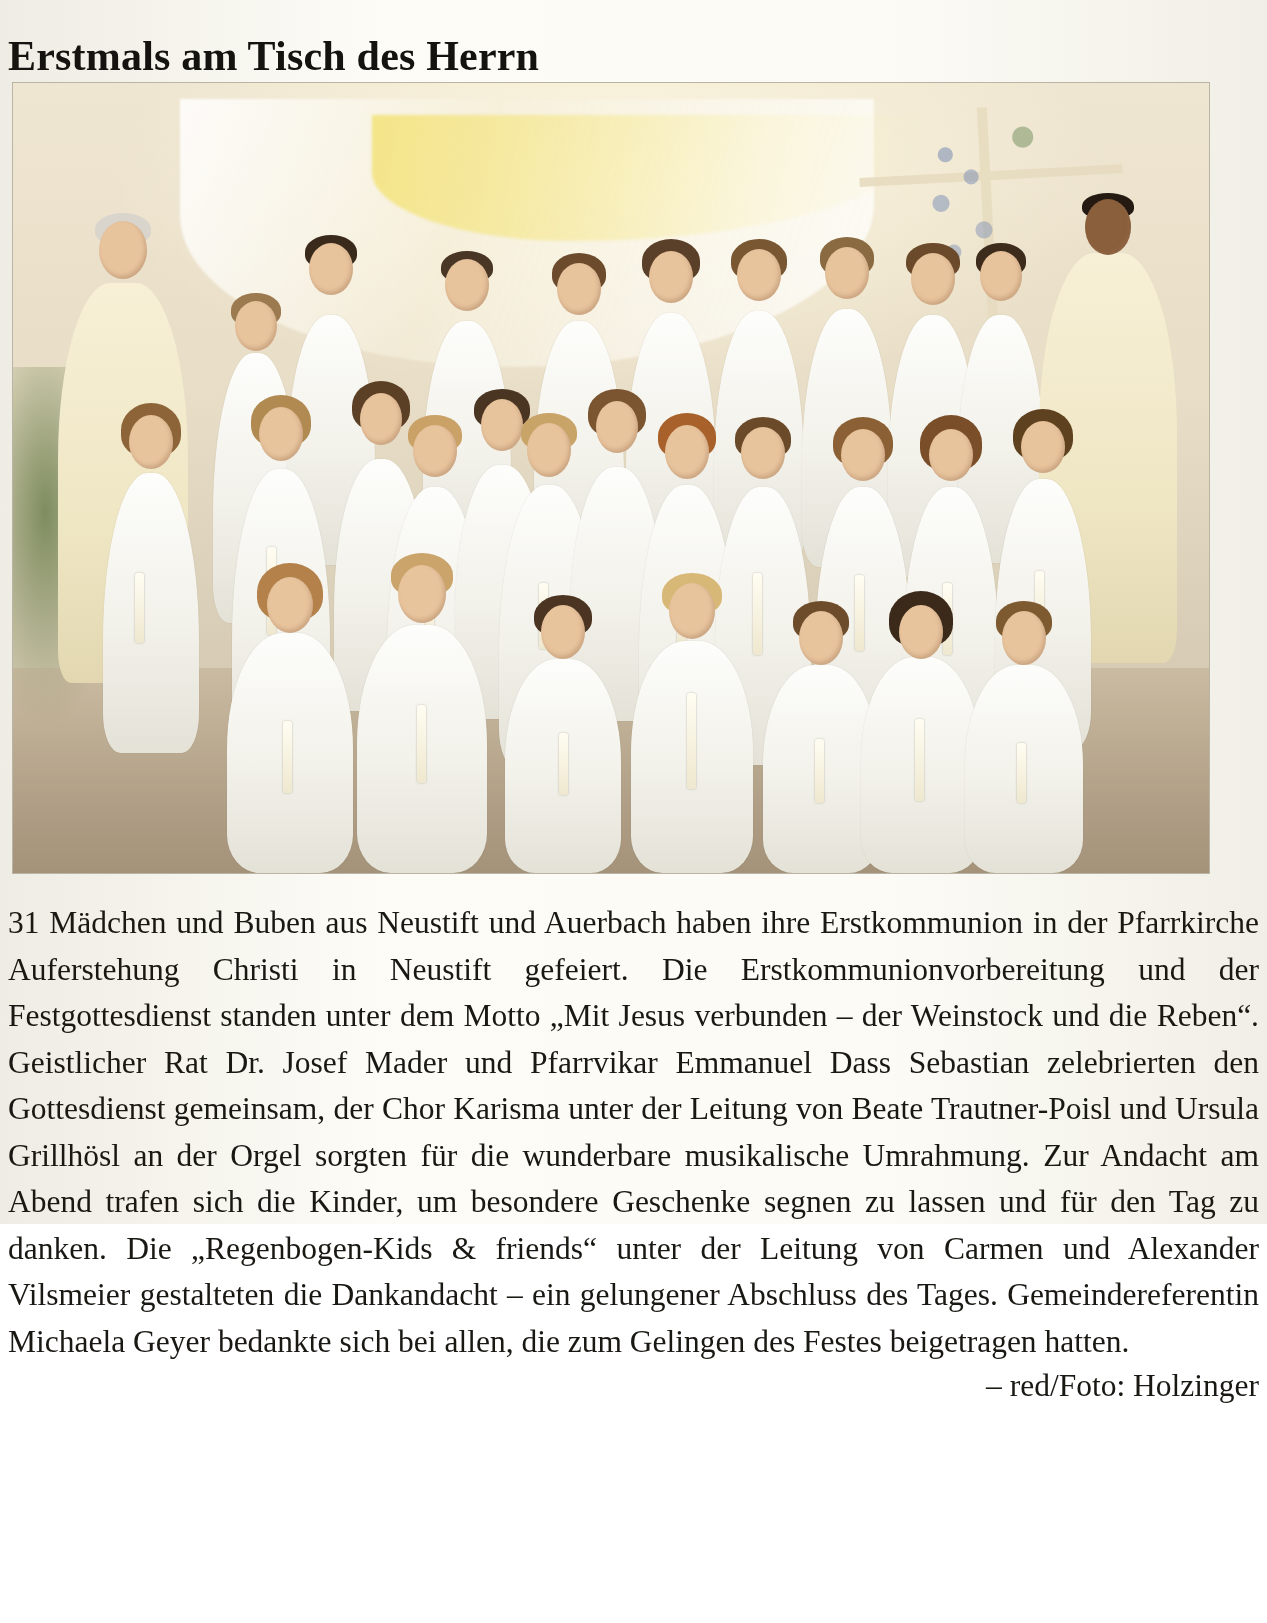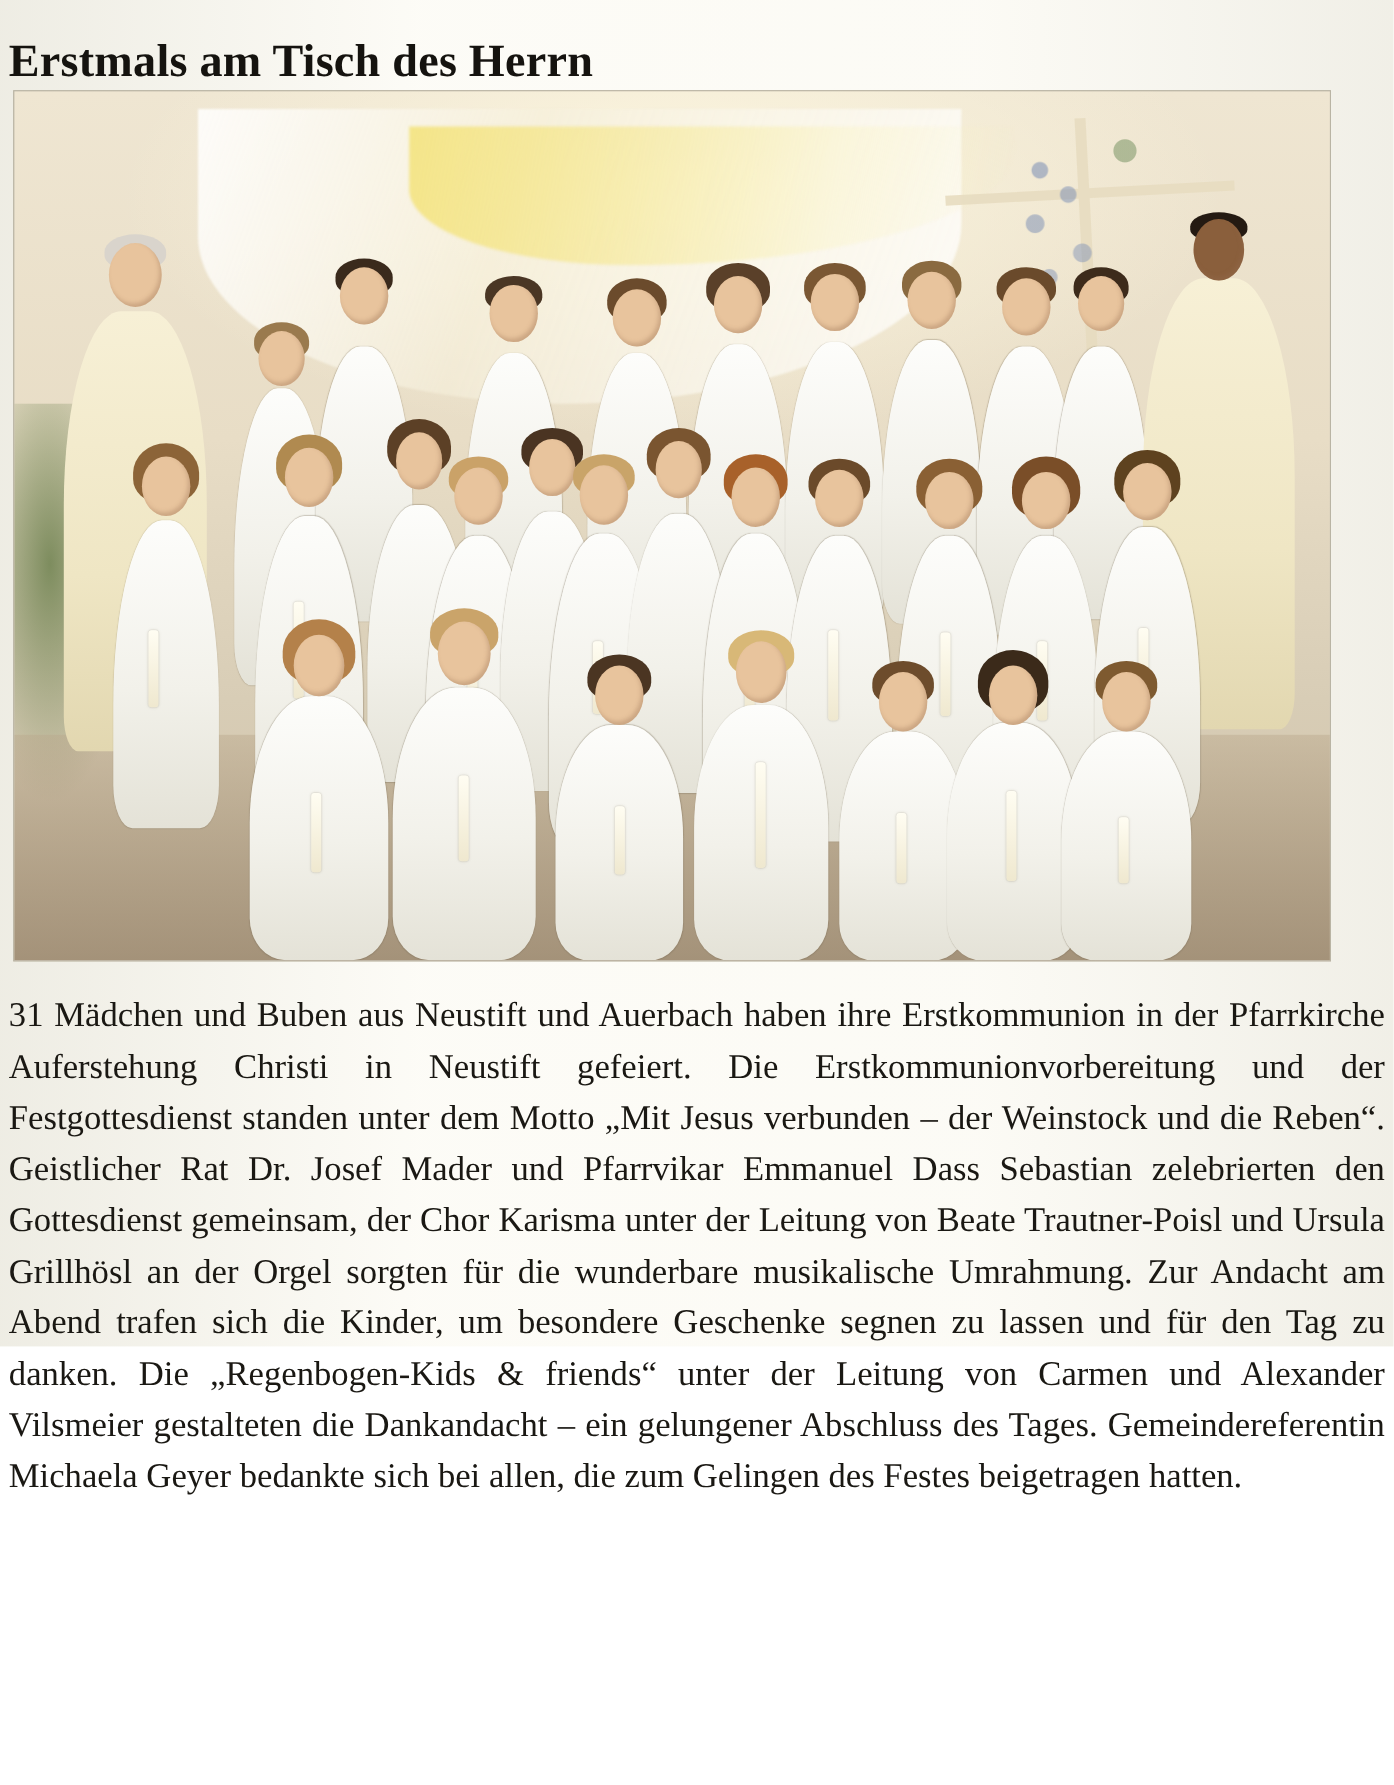--- a/index.html
+++ b/index.html
@@ -363,15 +363,16 @@
         <div class="robe" style="width:118px;height:208px;border-radius:44% 44% 26% 26% / 48% 48% 16% 16%;"></div>
         <div class="hair" style="top:0;width:56px;height:40px;background:#7e5a30;"></div>
         <div class="head" style="top:10px;width:44px;height:54px;"></div>
         <div class="candle" style="left:54px;bottom:70px;height:60px;"></div>
       </div>
     </div>
   </figure>
 
   <div class="caption">
     <span class="body-text">31 Mädchen und Buben aus Neustift und Auerbach haben ihre Erstkommunion in der Pfarrkirche Auferstehung Christi in Neustift gefeiert. Die Erstkommunionvorbereitung und der Festgottesdienst standen unter dem Motto „Mit Jesus verbunden – der Weinstock und die Reben“. Geistlicher Rat Dr. Josef Mader und Pfarrvikar Emmanuel Dass Sebastian zelebrierten den Gottesdienst gemeinsam, der Chor Karisma unter der Leitung von Beate Trautner-Poisl und Ursula Grillhösl an der Orgel sorgten für die wunderbare musikalische Umrahmung. Zur Andacht am Abend trafen sich die Kinder, um besondere Geschenke segnen zu lassen und für den Tag zu danken. Die „Regenbogen-Kids &amp; friends“ unter der Leitung von Carmen und Alexander Vilsmeier gestalteten die Dankandacht – ein gelungener Abschluss des Tages. Gemeindereferentin Michaela Geyer bedankte sich bei allen, die zum Gelingen des Festes beigetragen hatten.</span>
+    <span class="credit">– red/Foto: Holzinger</span>
   </div>
 
 </div>
 
 </body></html>

